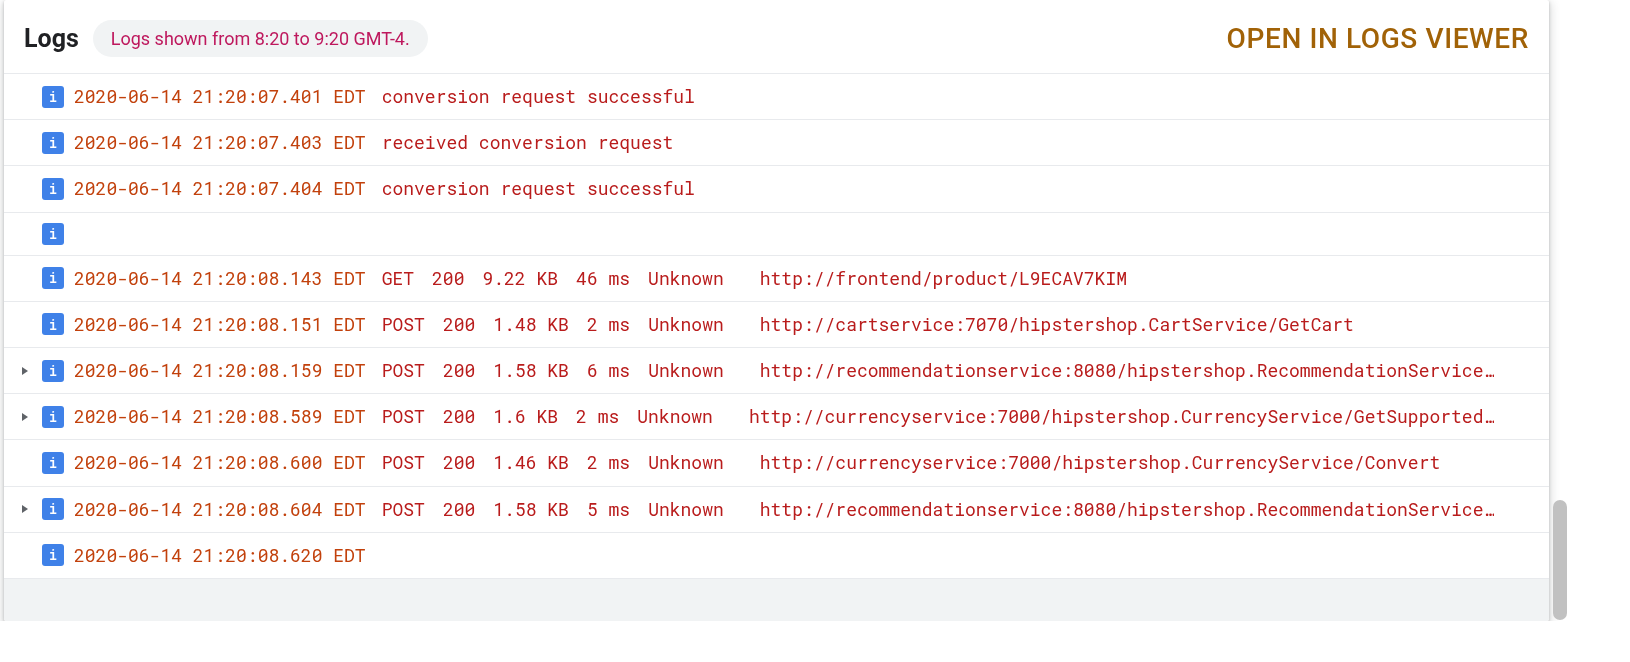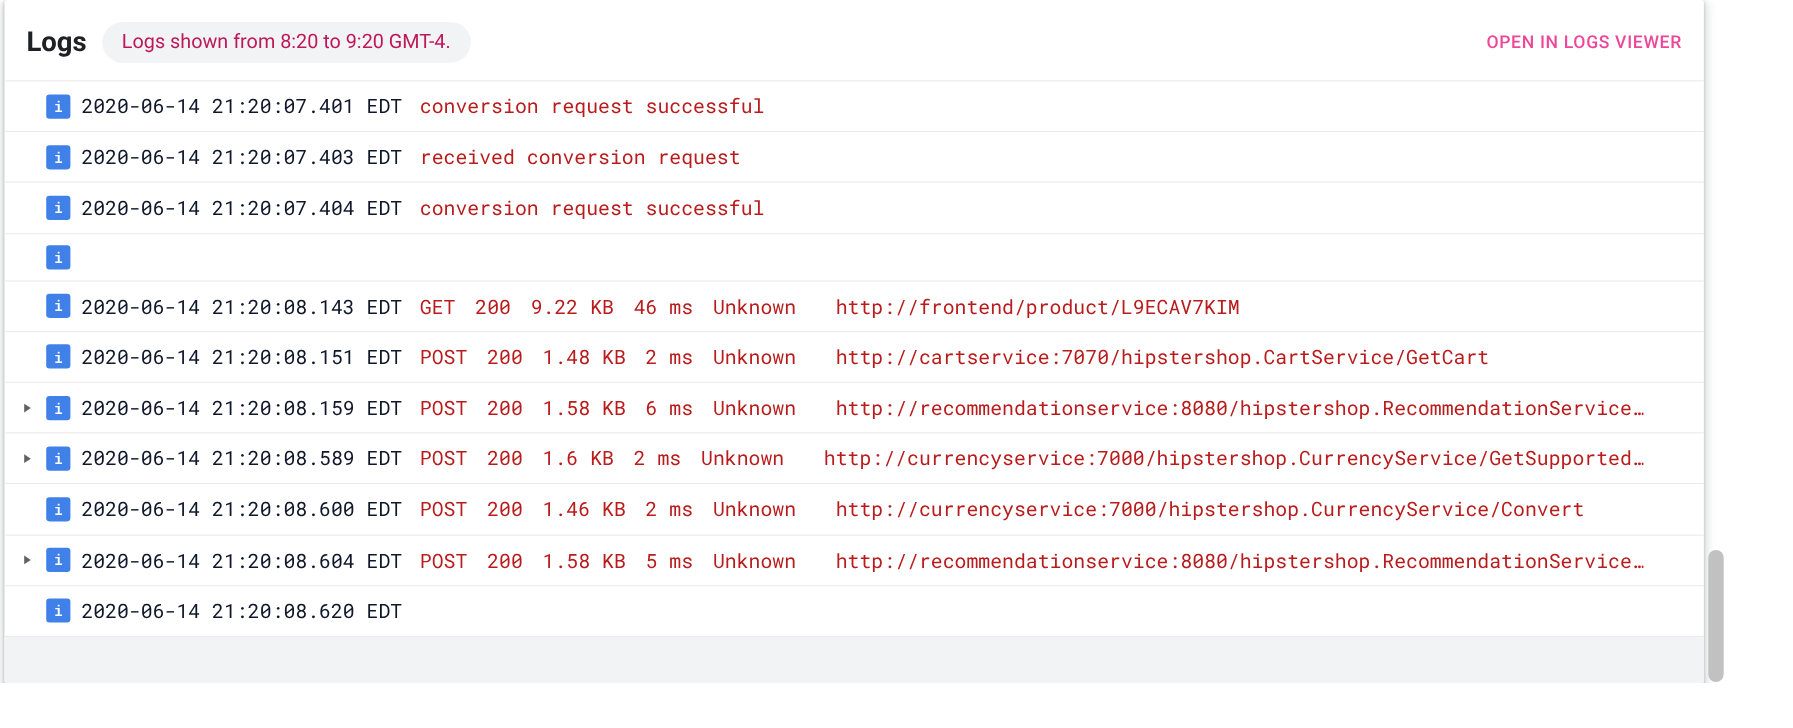--- a/index.html
+++ b/index.html
@@ -32,22 +32,22 @@
     .chip {
       background: #f1f3f4;
       border-radius: 20px;
       padding: 8px 18px;
       font-size: 18px;
       color: #be185d;
       font-weight: 400;
     }
     .open-link {
       margin-left: auto;
-      color: #ec4899;
-      font-size: 16px;
+      color: #a16207;
+      font-size: 28px;
       font-weight: 500;
       letter-spacing: 0.6px;
       cursor: pointer;
     }
     .log-list {
       border-top: 1px solid #e8eaed;
     }
     .log-row {
       display: flex;
       align-items: center;
@@ -77,21 +77,21 @@
       color: #fff;
       display: inline-flex;
       align-items: center;
       justify-content: center;
       font-family: 'Roboto Mono', monospace;
       font-size: 14px;
       font-weight: 500;
       flex-shrink: 0;
     }
     .ts {
-      color: #0f172a;
+      color: #c2410c;
       flex-shrink: 0;
       margin-right: 6px;
     }
     .msg {
       color: #b91c1c;
       overflow: hidden;
       text-overflow: ellipsis;
     }
     .msg .sep {
       display: inline-block;

